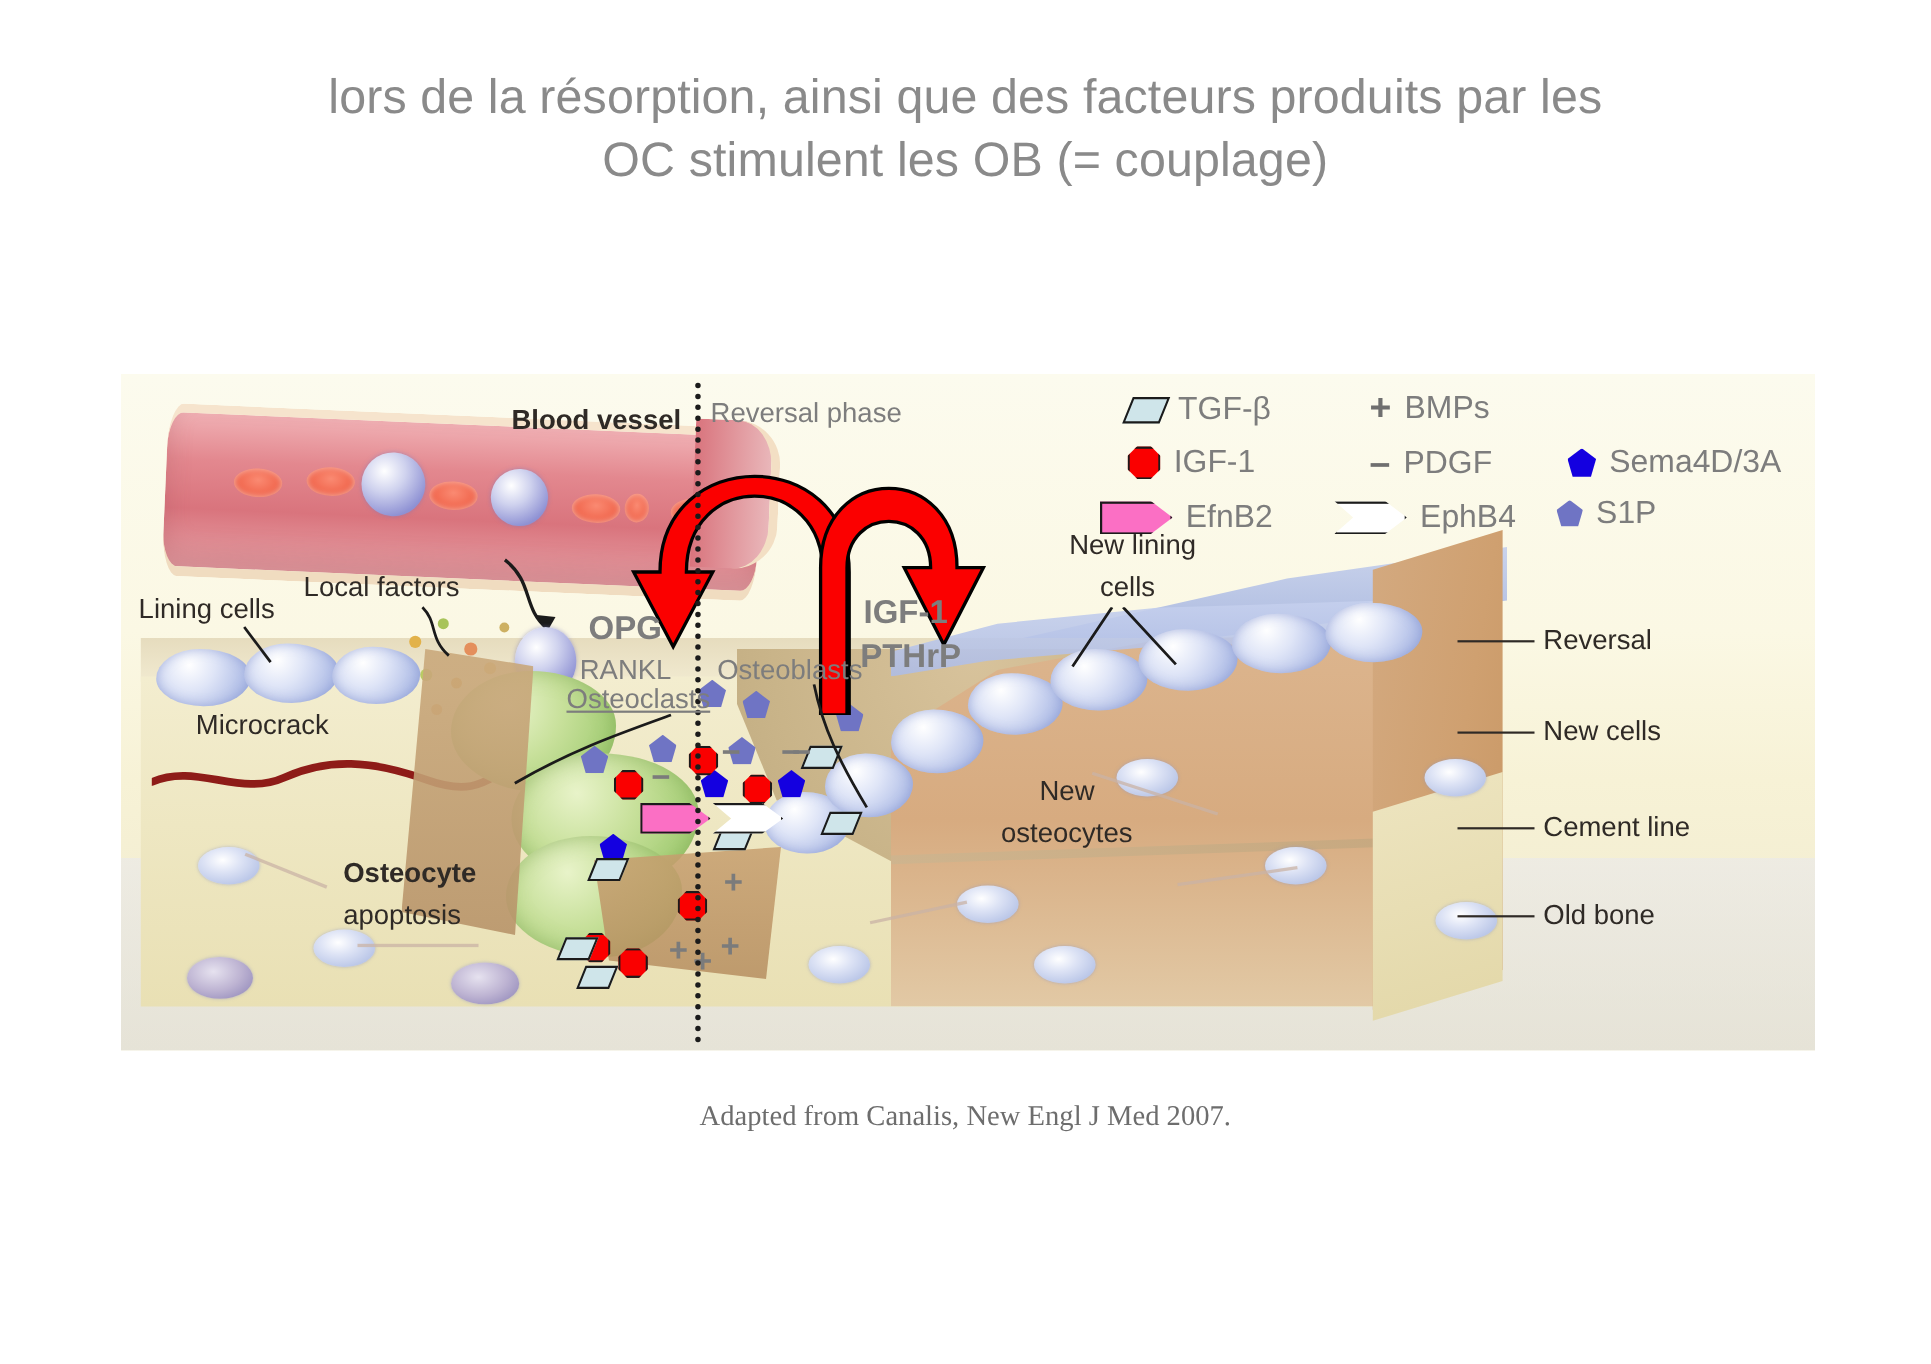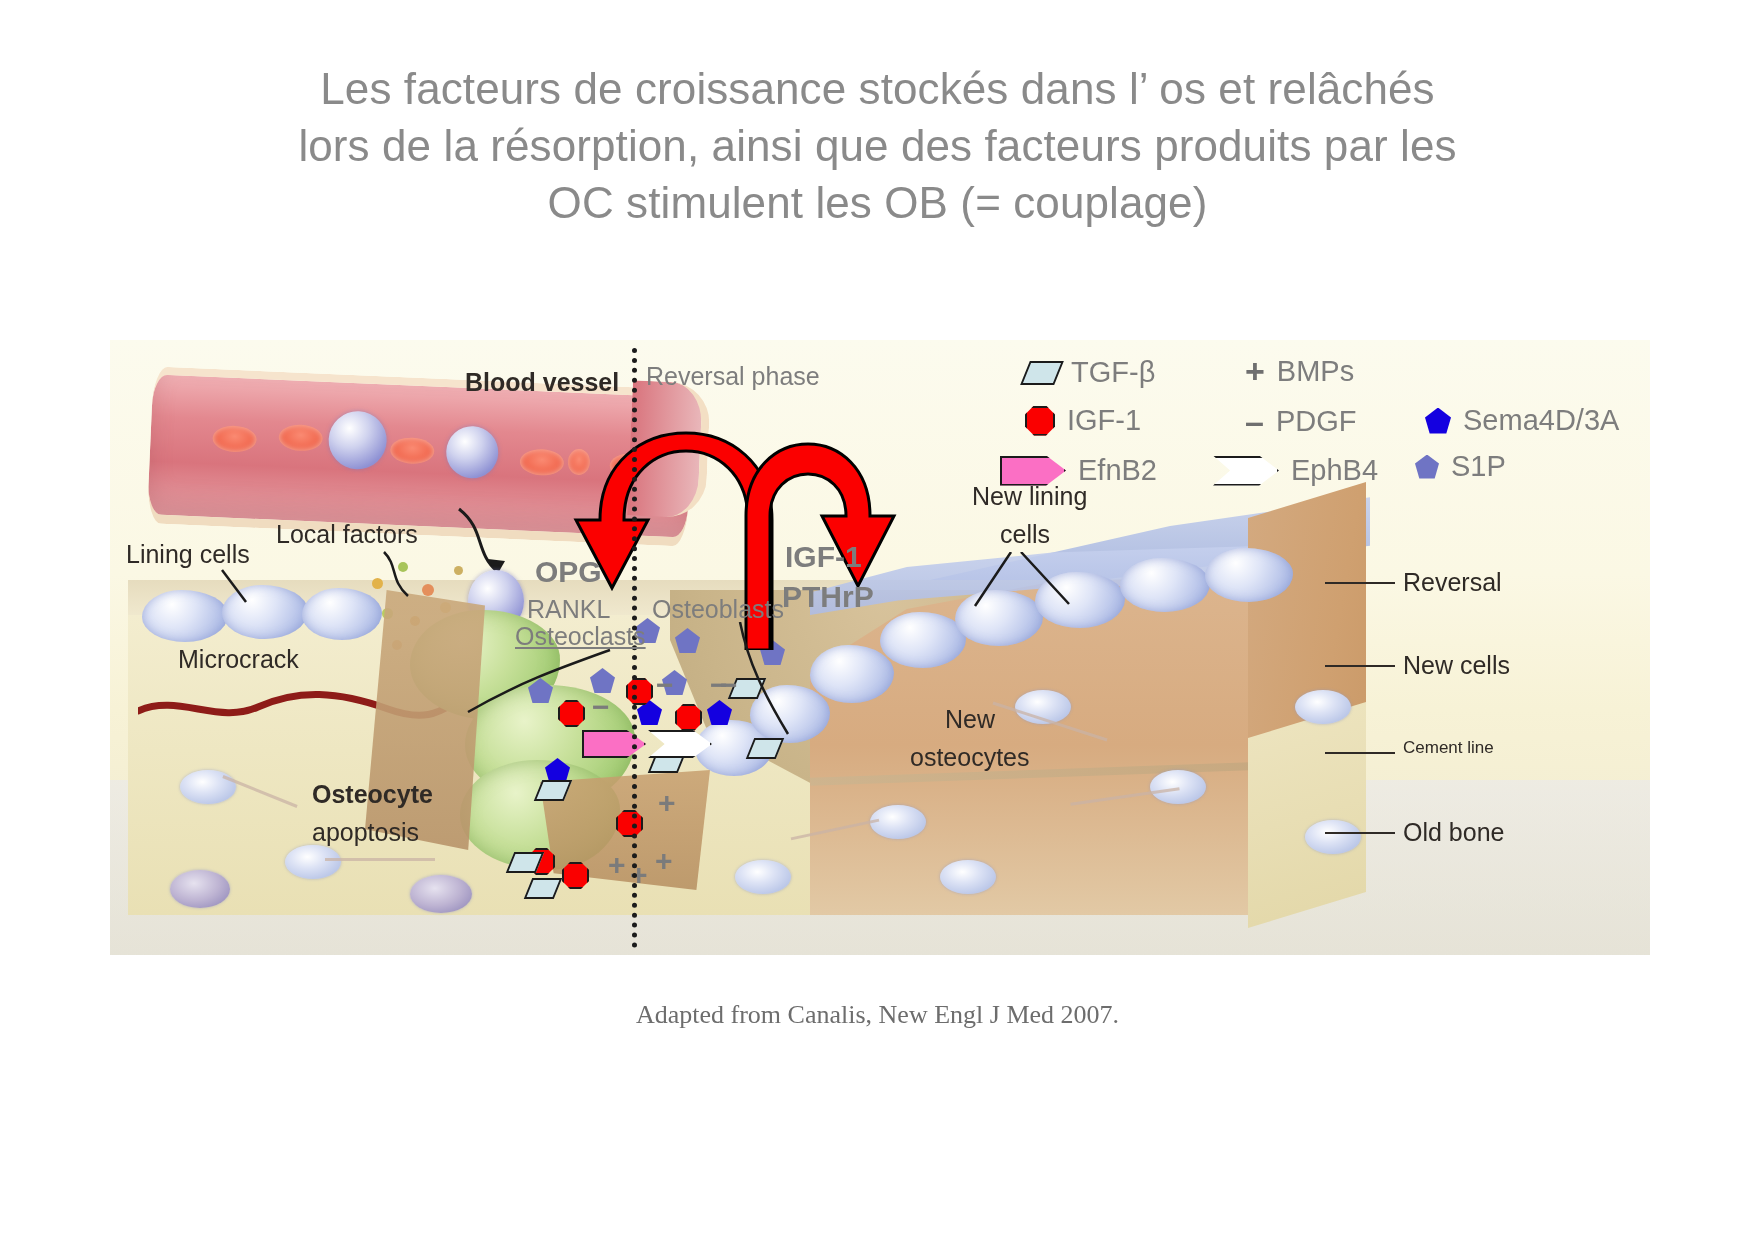--- a/index.html
+++ b/index.html
@@ -173,21 +173,20 @@
   
   #source{
     position:absolute;left:0;top:1000px;width:1755px;text-align:center;
     color:#6d6d6d;font-family:"Liberation Serif",serif;font-size:26px;
   }
 </style>
 </head>
 <body>
 
 <div id="title">
-  <span class="ln">Les facteurs de croissance stockés dans l’ os et relâchés</span>
   <span class="ln">lors de la résorption, ainsi que des facteurs produits par les</span>
   <span class="ln">OC stimulent les OB (= couplage)</span>
 </div>
 
 <div id="figure">
   <div class="bg-top"></div>
   <div class="bg-grey"></div>
 
   <div class="slab-top" id="slabtop-persp"></div>
   <div class="slab-top" id="oldbone-top"></div>
@@ -407,21 +406,21 @@
   <div class="lbl lbl-dark" style="left:835px;top:365px;font-size:25px;">New</div>
   <div class="lbl lbl-dark" style="left:800px;top:403px;font-size:25px;">osteocytes</div>
 
   <div class="leader" style="left:1215px;top:242px;width:70px;"></div>
   <div class="lbl lbl-dark" style="left:1293px;top:228px;font-size:25px;">Reversal</div>
 
   <div class="leader" style="left:1215px;top:325px;width:70px;"></div>
   <div class="lbl lbl-dark" style="left:1293px;top:311px;font-size:25px;">New cells</div>
 
   <div class="leader" style="left:1215px;top:412px;width:70px;"></div>
-  <div class="lbl lbl-dark" style="left:1293px;top:398px;font-size:17px;">Cement line</div>
+  <div class="lbl lbl-dark" style="left:1293px;top:398px;font-size:25px;">Cement line</div>
 
   <div class="leader" style="left:1215px;top:492px;width:70px;"></div>
   <div class="lbl lbl-dark" style="left:1293px;top:478px;font-size:25px;">Old bone</div>
 
   <div class="lbl lbl-grey" style="left:536px;top:22px;">Reversal phase</div>
 
   <div class="lbl lbl-bold" style="left:425px;top:215px;">OPG</div>
   <div class="lbl lbl-grey" style="left:417px;top:255px;">RANKL</div>
   <div class="lbl lbl-grey" style="left:405px;top:282px;text-decoration:underline;">Osteoclasts</div>
   <svg style="position:absolute;left:350px;top:300px;width:160px;height:80px;">

